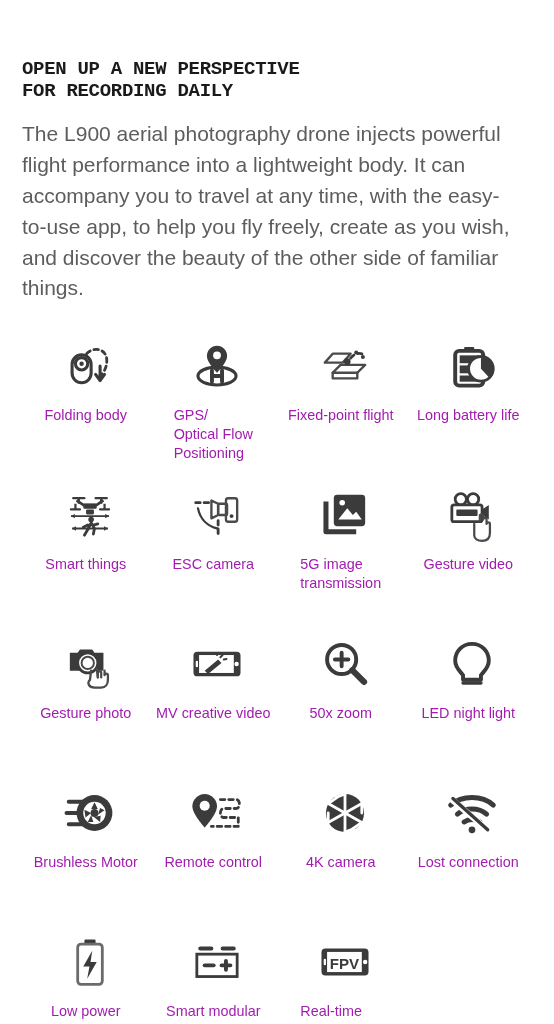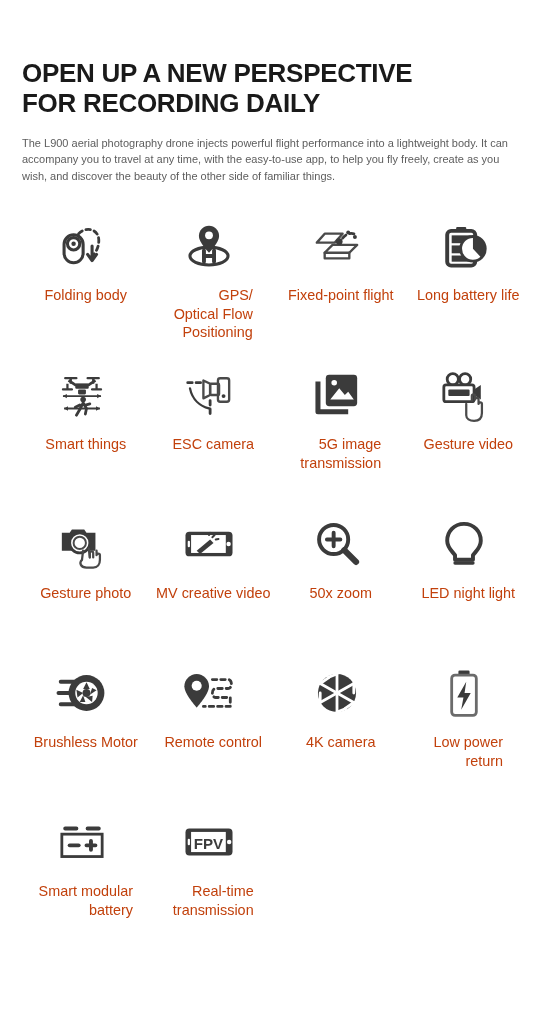--- a/index.html
+++ b/index.html
@@ -21,36 +21,36 @@
     height: 1024px;
     box-sizing: border-box;
     padding: 0 22px;
     position: relative;
   }
 
   
   .headline {
     margin: 0;
     padding-top: 58px;
-    font-family: Liberation Sans, sans-serif;
+    font-family: Liberation Mono, monospace;
     font-weight: 700;
-    font-size: 26px;
+    font-size: 19px;
     line-height: 1.16;
     letter-spacing: -0.3px;
     color: #1a1a1a;
     text-transform: uppercase;
     white-space: pre-line;
   }
 
   .lede {
     margin: 0;
     padding-top: 17px;
     font-family: "Liberation Sans", sans-serif;
     font-weight: 400;
-    font-size: 11px;
+    font-size: 21px;
     line-height: 1.47;
     color: #5d5d5d;
     max-width: 500px;
   }
 
   
   .features {
     margin-top: 22px;
     display: grid;
     grid-template-columns: repeat(4, 1fr);
@@ -65,36 +65,36 @@
     align-items: center;
     justify-content: flex-start;
     padding-top: 9px;
   }
 
   .feature-icon {
     width: 64px;
     height: 62px;
     display: flex;
     align-items: center;
-    justify-content: flex-start;
+    justify-content: flex-end;
     flex: none;
   }
   .feature-icon svg {
     display: block;
     width: 56px;
     height: 56px;
   }
 
   .feature-label {
     margin-top: 9px;
     font-family: "Liberation Sans", sans-serif;
     font-size: 14.4px;
     line-height: 1.30;
-    color: #c2410c;
-    text-align: right;
+    color: #a21caf;
+    text-align: left;
     white-space: pre-line;
     max-width: 128px;
   }
 
   
   .st { fill: none; stroke: #3b3b3b; stroke-width: 5.5; stroke-linecap: round; stroke-linejoin: round; }
   .st-thin { fill: none; stroke: #4a4a4a; stroke-width: 4.2; stroke-linecap: round; stroke-linejoin: round; }
   .st-d { fill: none; stroke: #3b3b3b; stroke-width: 5; stroke-linecap: round; stroke-linejoin: round; stroke-dasharray: 1 10; }
   .st-d2 { fill: none; stroke: #3b3b3b; stroke-width: 5; stroke-linecap: round; stroke-linejoin: round; stroke-dasharray: 8 7; }
   .fl { fill: #3b3b3b; }
@@ -330,20 +330,33 @@
             <path d="M80 67 L64 78"></path>
             <path d="M50 84 L66 78"></path>
             <path d="M20 67 L20 50"></path>
             <path d="M20 33 L36 22"></path>
           </g>
         </svg>
       </span>
       <span class="feature-label">4K camera</span>
     </div>
 
+    <div class="feature">
+      <span class="feature-icon">
+        <svg viewBox="0 0 100 100">
+          <path d="M12 36 C32 18 68 18 88 36" fill="none" stroke="#3b3b3b" stroke-width="9" stroke-linecap="round"></path>
+          <path d="M24 52 C38 40 62 40 76 52" fill="none" stroke="#3b3b3b" stroke-width="9" stroke-linecap="round"></path>
+          <path d="M36 66 C44 60 56 60 64 66" fill="none" stroke="#3b3b3b" stroke-width="9" stroke-linecap="round"></path>
+          <circle cx="50" cy="80" r="6" class="fl"></circle>
+          <path d="M14 26 L80 82" stroke="#ffffff" stroke-width="11" stroke-linecap="round"></path>
+          <path d="M16 24 L78 80" stroke="#3b3b3b" stroke-width="6" stroke-linecap="round"></path>
+        </svg>
+      </span>
+      <span class="feature-label">Lost connection</span>
+    </div>
 
     <div class="feature">
       <span class="feature-icon">
         <svg viewBox="0 0 100 100">
           <rect x="40" y="10" width="20" height="8" rx="2" class="fl"></rect>
           <rect x="28" y="18" width="44" height="72" rx="6" fill="none" stroke="#6b6b6b" stroke-width="5"></rect>
           <path d="M54 30 L38 58 L49 58 L45 80 L62 50 L51 50 Z" class="fl"></path>
         </svg>
       </span>
       <span class="feature-label">Low power

